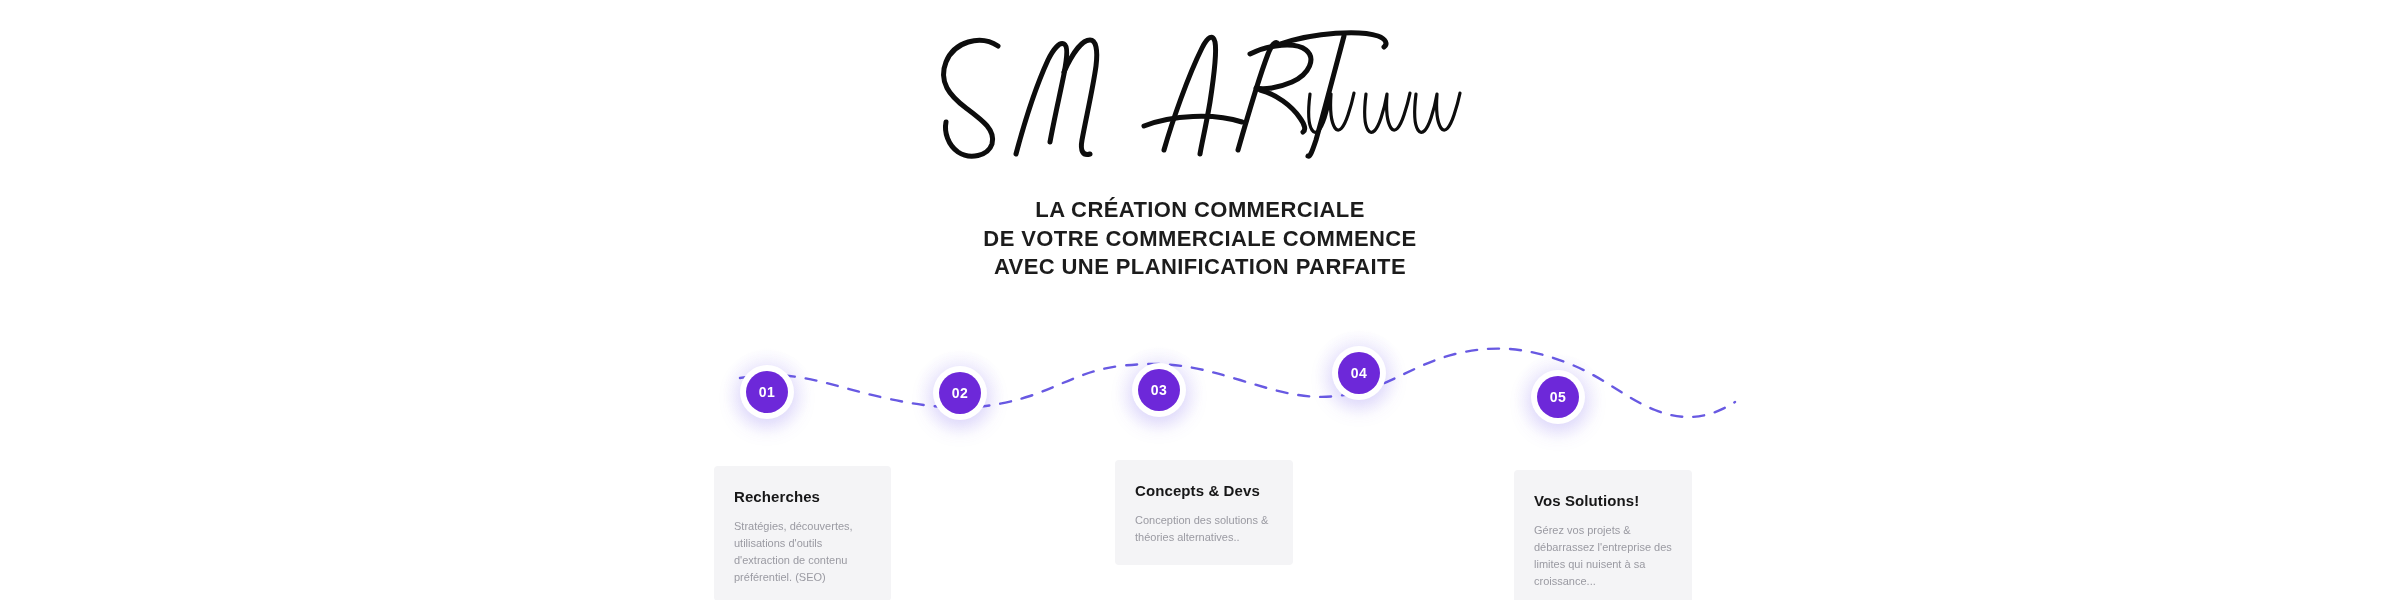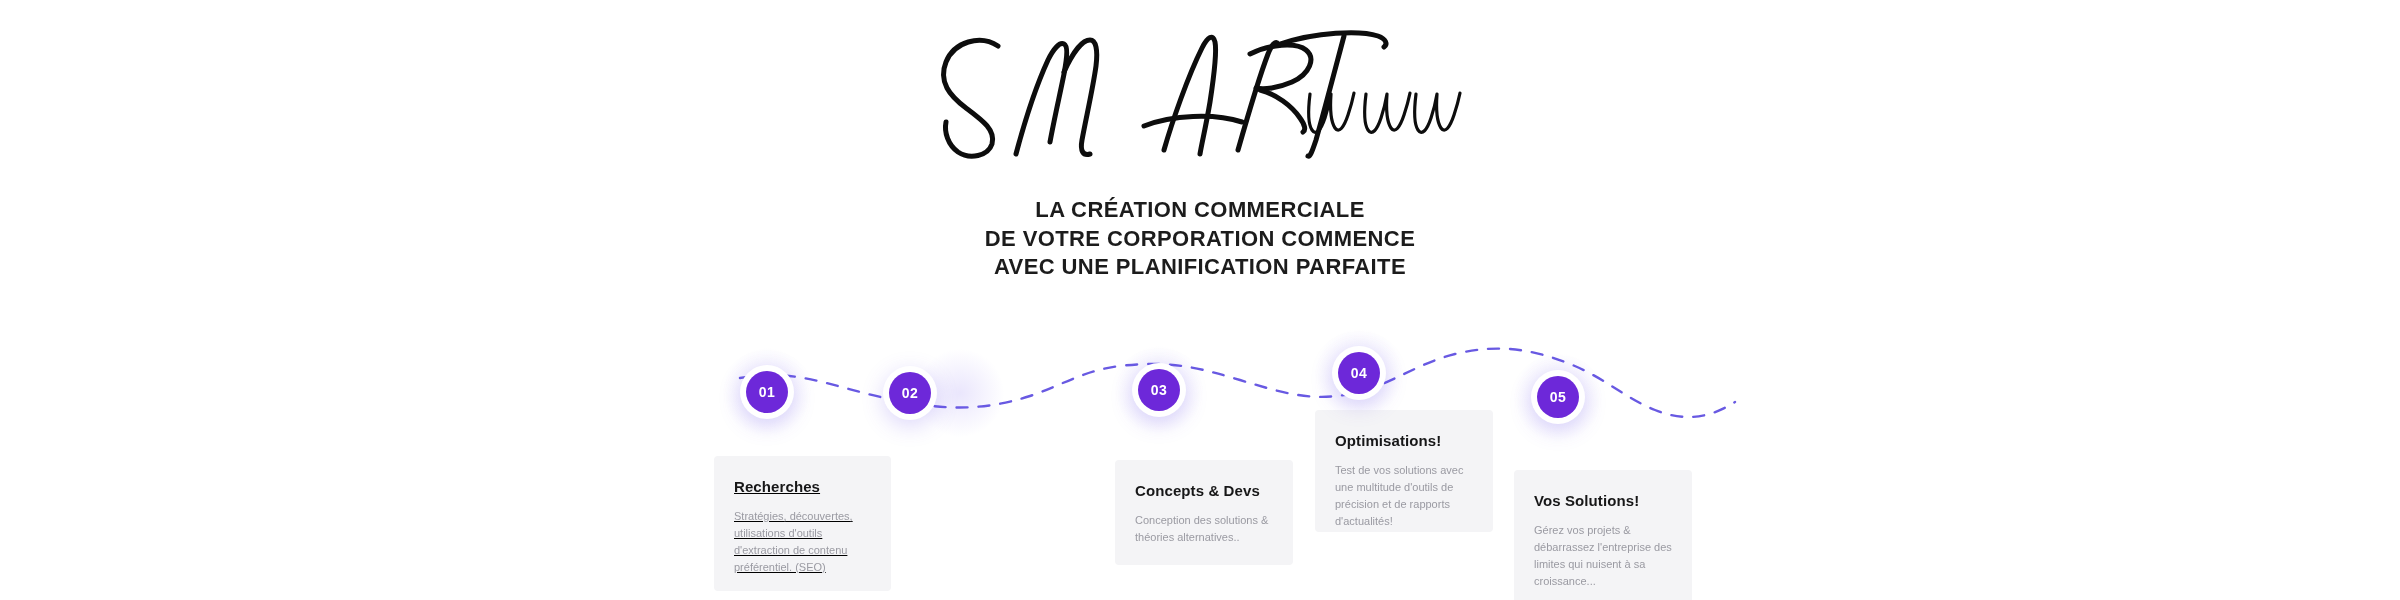--- a/index.html
+++ b/index.html
@@ -162,63 +162,59 @@
           <path d="M446 80 C444 96 444 110 448 116 C452 122 457 116 461 104 C464 95 466 86 467 80 C466 94 467 108 471 114 C475 120 480 113 484 101 C487 92 489 84 490 79" stroke-width="3.2"></path>
           <path d="M496 80 C494 96 494 110 498 116 C502 122 507 116 511 104 C514 95 516 86 517 80 C516 94 517 108 521 114 C525 120 530 113 534 101 C537 92 539 84 540 79" stroke-width="3.2"></path>
           <path d="M390 80 C388 96 388 110 392 116 C396 122 401 116 405 104 C408 95 410 86 411 80 C410 94 411 108 415 114 C419 120 424 113 428 101 C431 92 433 84 434 79" stroke-width="3.2"></path>
         </g>
       </svg>
     </div>
   </div>
 
   <div class="headline">
     <span class="hl-line">LA CRÉATION COMMERCIALE</span>
-    <span class="hl-line">DE VOTRE CORPORATION COMMENCE</span>
+    <span class="hl-line">DE VOTRE COMMERCIALE COMMENCE</span>
     <span class="hl-line">AVEC UNE PLANIFICATION PARFAITE</span>
   </div>
 
   <div class="timeline">
 
     <svg class="curve-svg" viewBox="0 0 1040 120" preserveAspectRatio="none" aria-hidden="true">
       <path d="M 40 38 C 95 28 130 46 185 58 C 240 70 280 72 330 56 C 360 46 385 30 420 26
                C 470 20 500 28 540 40 C 580 52 610 62 650 54 C 690 46 715 24 755 14
                C 800 3 835 10 870 24 C 905 38 925 58 955 70 C 985 82 1010 78 1035 62" fill="none" stroke="#5b4be0" stroke-width="2.4" stroke-dasharray="11 11" stroke-linecap="round" opacity="0.92"></path>
     </svg>
 
     <div class="glow" style="left:721px; top:6px;"></div>
     <div class="badge" style="left:740px; top:25px;text-align:right;">
       <span class="badge-inner">01</span>
     </div>
-    <div class="card" style="left:714px; top:116px; width:177px; height:135px;text-decoration:underline;">
+    <div class="card" style="left:714px; top:126px; width:177px; height:135px;">
       <p class="card-title">Recherches</p>
       <p class="card-desc">Stratégies, découvertes, utilisations d'outils d'extraction de contenu préférentiel. (SEO)</p>
     </div>
 
     <div class="glow" style="left:914px; top:7px;"></div>
-    <div class="badge" style="left:883px; top:26px;">
+    <div class="badge" style="left:933px; top:26px;">
       <span class="badge-inner">02</span>
     </div>
 
     <div class="glow" style="left:1113px; top:4px;"></div>
     <div class="badge" style="left:1132px; top:23px;">
       <span class="badge-inner">03</span>
     </div>
     <div class="card" style="left:1115px; top:120px; width:178px; height:105px;">
       <p class="card-title">Concepts &amp; Devs</p>
       <p class="card-desc">Conception des solutions &amp; théories alternatives..</p>
     </div>
 
     <div class="glow" style="left:1313px; top:-13px;"></div>
     <div class="badge" style="left:1332px; top:6px;">
       <span class="badge-inner">04</span>
     </div>
-    <div class="card" style="left:1315px; top:70px; width:178px; height:122px;">
-      <p class="card-title">Optimisations!</p>
-      <p class="card-desc">Test de vos solutions avec une multitude d'outils de précision et de rapports d'actualités!</p>
-    </div>
 
     <div class="glow" style="left:1512px; top:11px;"></div>
     <div class="badge" style="left:1531px; top:30px;">
       <span class="badge-inner">05</span>
     </div>
     <div class="card" style="left:1514px; top:130px; width:178px; height:135px;">
       <p class="card-title">Vos Solutions!</p>
       <p class="card-desc">Gérez vos projets &amp; débarrassez l'entreprise des limites qui nuisent à sa croissance...</p>
     </div>
 

